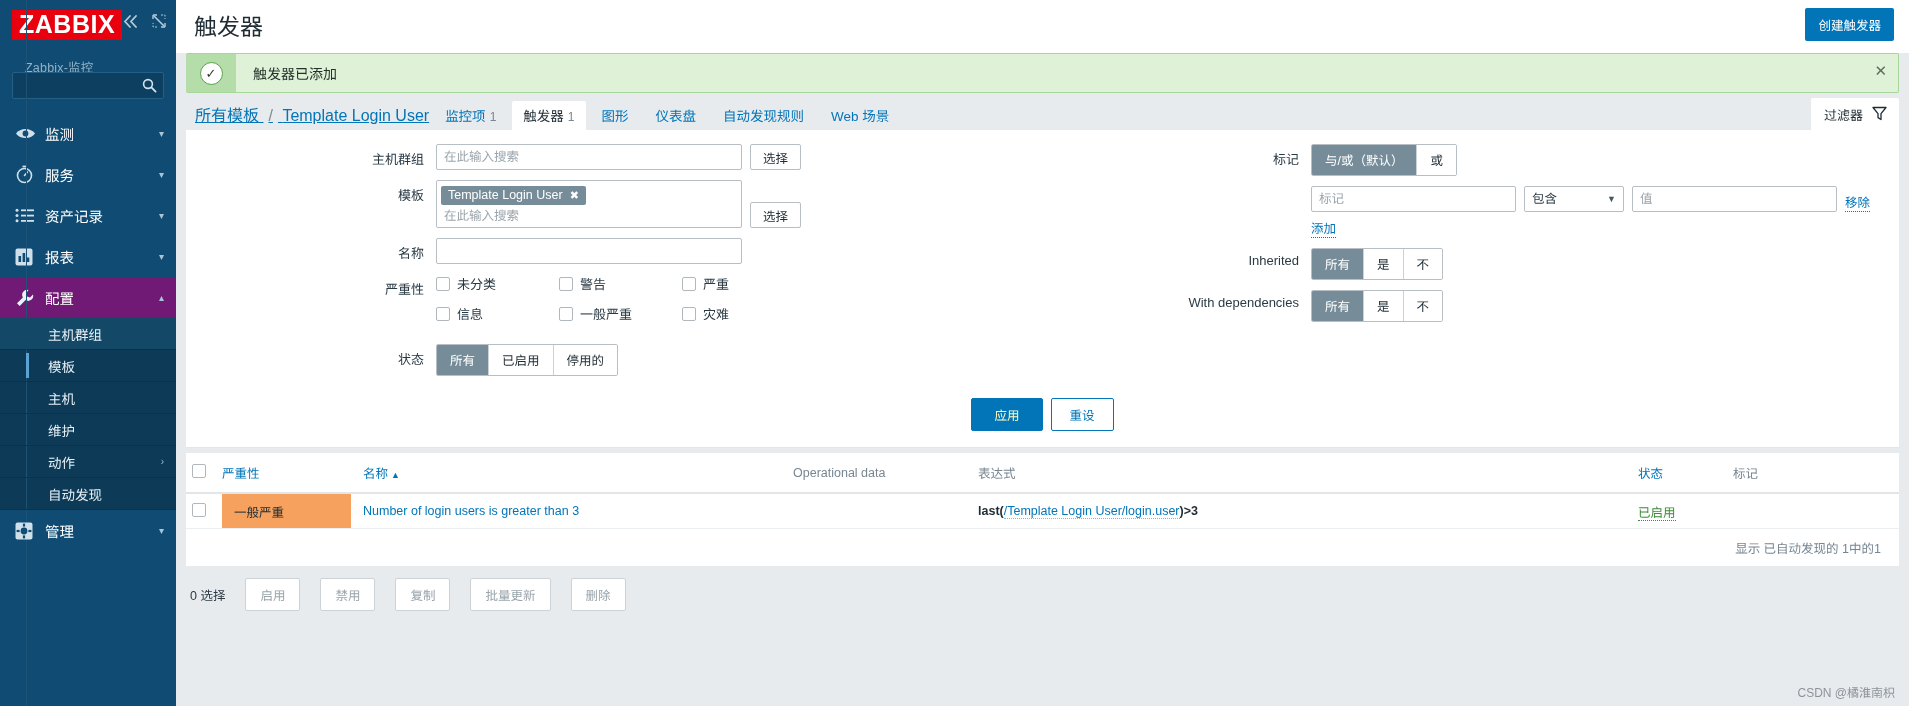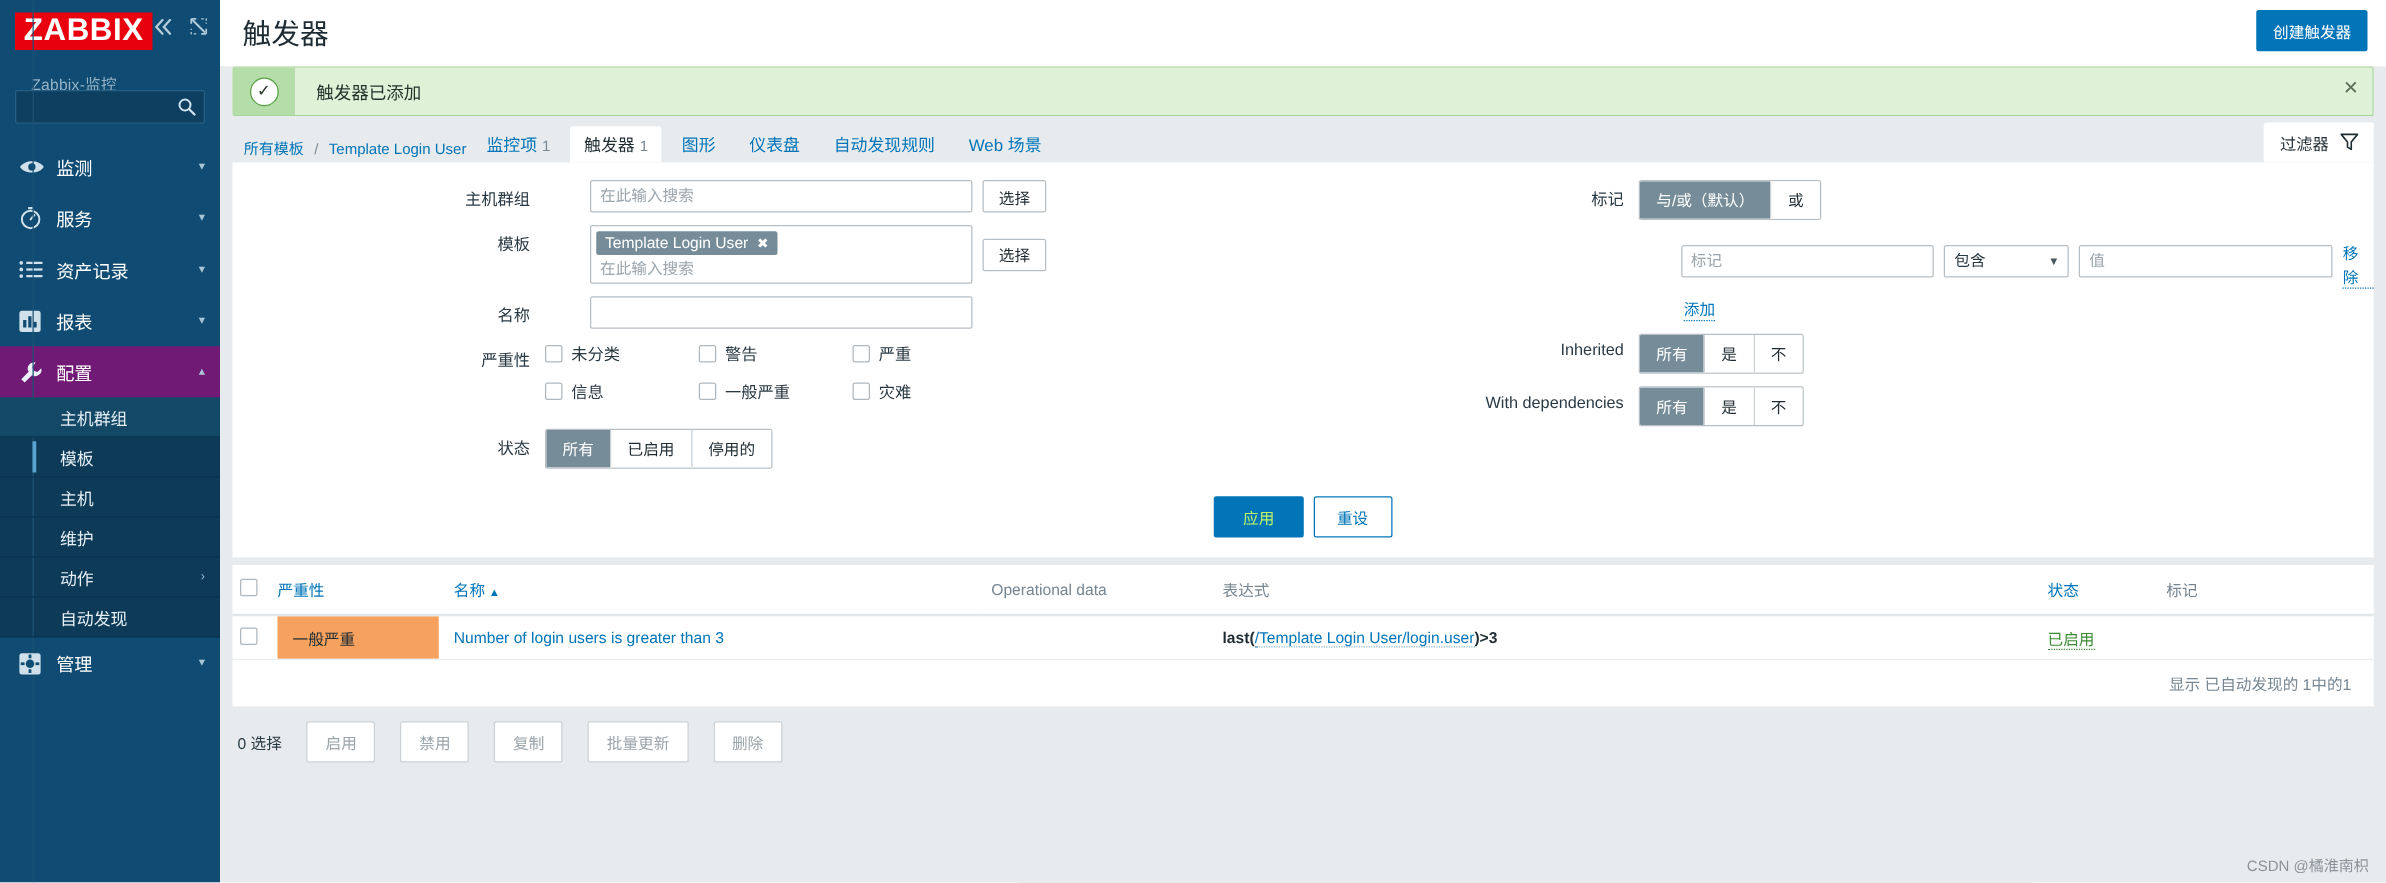--- a/index.html
+++ b/index.html
@@ -102,21 +102,21 @@
   .msg-text { padding-left: 17px; font-size: 14px; color: #22332a; }
   .msg-close {
     position: absolute; right: 11px; top: 9px; color: #5b6e5a; font-size: 15px;
     cursor: pointer; line-height: 1;
   }
 
   .tabs-row {
     display: flex; align-items: flex-end; height: 30px; margin-top: 7px;
     position: relative;
   }
-  .crumb { font-size: 12px; color: #0275b8; padding: 0 0 4px 9px; cursor: pointer; }
+  .crumb { font-size: 16px; color: #0275b8; padding: 0 0 4px 9px; cursor: pointer; text-decoration: underline; }
   .crumb .sep { color: #7b8a94; margin: 0 5px; }
   .crumb .cur-crumb { color: #0275b8; }
   .tab {
     font-size: 13.5px; color: #0275b8; padding: 4px 11px 5px 11px; cursor: pointer;
     margin-left: 5px; border-radius: 2px 2px 0 0; white-space: nowrap;
   }
   .tab .cnt { color: #768692; font-size: 12px; margin-left: 4px; }
   .tab.active { background: #fff; color: #1f2c33; }
   .filter-tab {
     position: absolute; right: 0; bottom: 0; background: #fff;
@@ -129,21 +129,21 @@
   .filter-panel { padding: 14px 0 0 0; border-bottom: 1px solid #e3e6e8; }
   .filter-cols { display: flex; }
   .col-l { width: 820px; }
   .col-r { flex: 1; padding-left: 15px; }
   .frow { display: flex; align-items: flex-start; margin-bottom: 10px; }
   .flabel {
     width: 250px; text-align: right; padding-right: 12px; font-size: 13px;
     color: #2a3a44; padding-top: 5px;
   }
   .flabel.wide { width: 290px; }
-  .fctl { display: flex; align-items: center; gap: 8px; margin-left: 36px; }
+  .fctl { display: flex; align-items: flex-end; gap: 8px; }
   .inp {
     height: 26px; border: 1px solid #b8bfc4; border-radius: 2px; background: #fff;
     font-size: 12.5px; padding: 0 7px; color: #2a3a44; outline: none;
     font-family: "Liberation Sans", sans-serif;
   }
   .inp::placeholder { color: #9aa5ac; }
   .inp-w { width: 306px; }
   .btn-plain {
     height: 26px; min-width: 50px; padding: 0 12px; background: #fff;
     border: 1px solid #b8bfc4; border-radius: 2px; font-size: 12.5px; color: #1f2c33;
@@ -187,21 +187,21 @@
   select.sel {
     height: 26px; width: 100px; border: 1px solid #b8bfc4; border-radius: 2px;
     font-size: 12.5px; padding: 0 7px; color: #2a3a44; background: #fff;
     -webkit-appearance: none; appearance: none;
     font-family: "Liberation Sans", sans-serif;
   }
   .sel-caret { position: absolute; right: 8px; top: 8px; pointer-events: none; color: #49565e; font-size: 9px; }
 
   .filter-actions { display: flex; justify-content: center; gap: 8px; padding: 12px 0 16px 0; }
   .btn-apply {
-    background: #0275b8; color: #bef264; border: 1px solid #0275b8; border-radius: 2px;
+    background: #0275b8; color: #fef9c3; border: 1px solid #0275b8; border-radius: 2px;
     font-size: 12.5px; padding: 6px 22px; cursor: pointer;
     font-family: "Liberation Sans", sans-serif;
   }
   .btn-reset {
     background: #fff; color: #0275b8; border: 1px solid #0275b8; border-radius: 2px;
     font-size: 12.5px; padding: 6px 18px; cursor: pointer;
     font-family: "Liberation Sans", sans-serif;
   }
 
   .list-panel { background: #fff; margin-top: 5px; }

